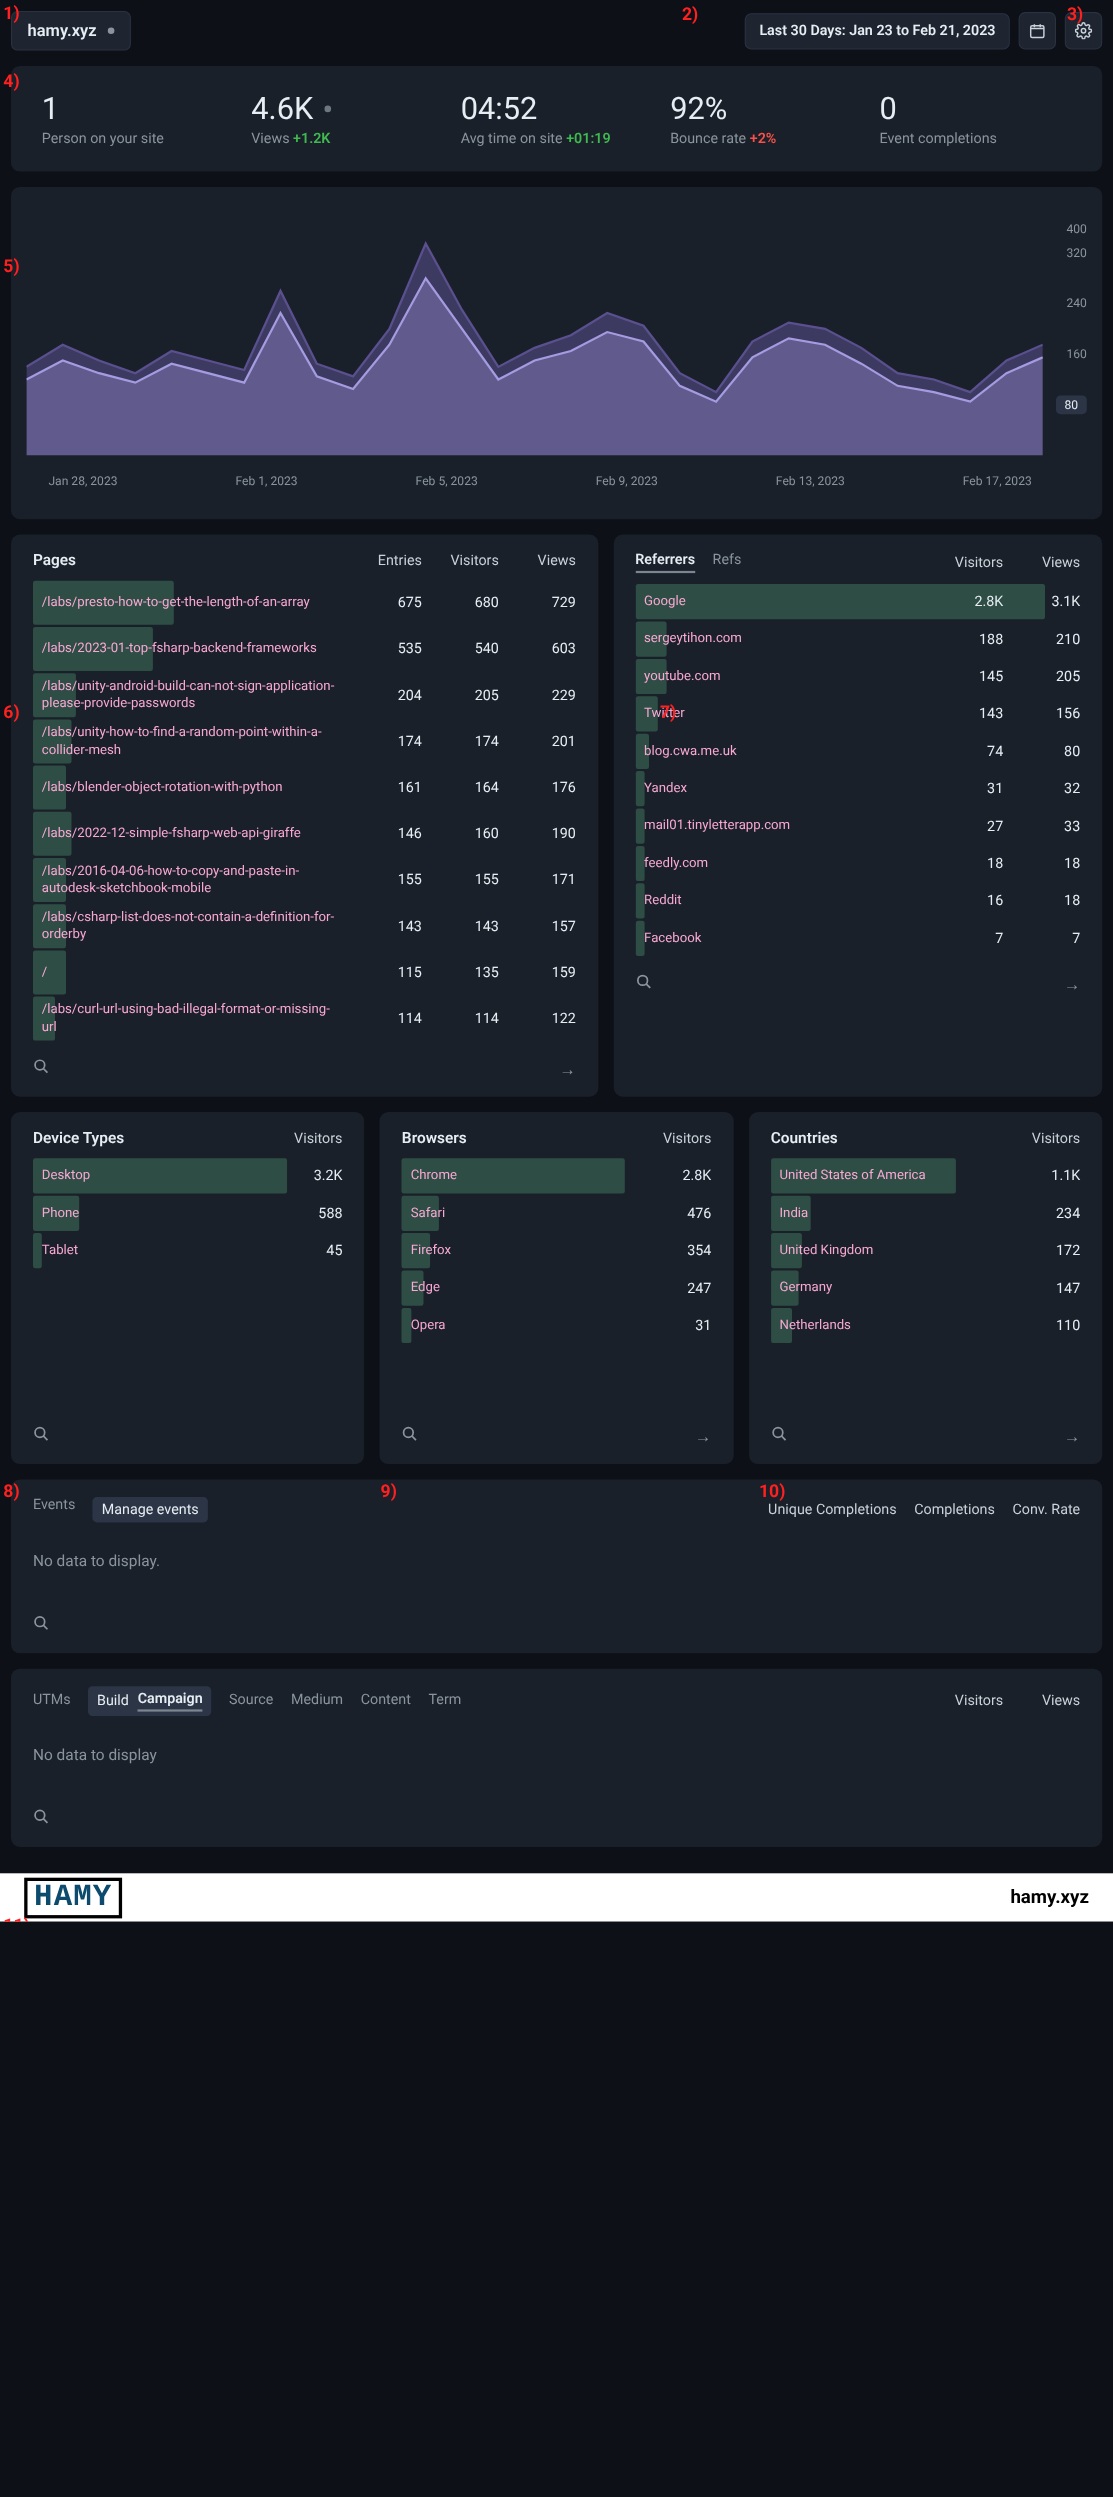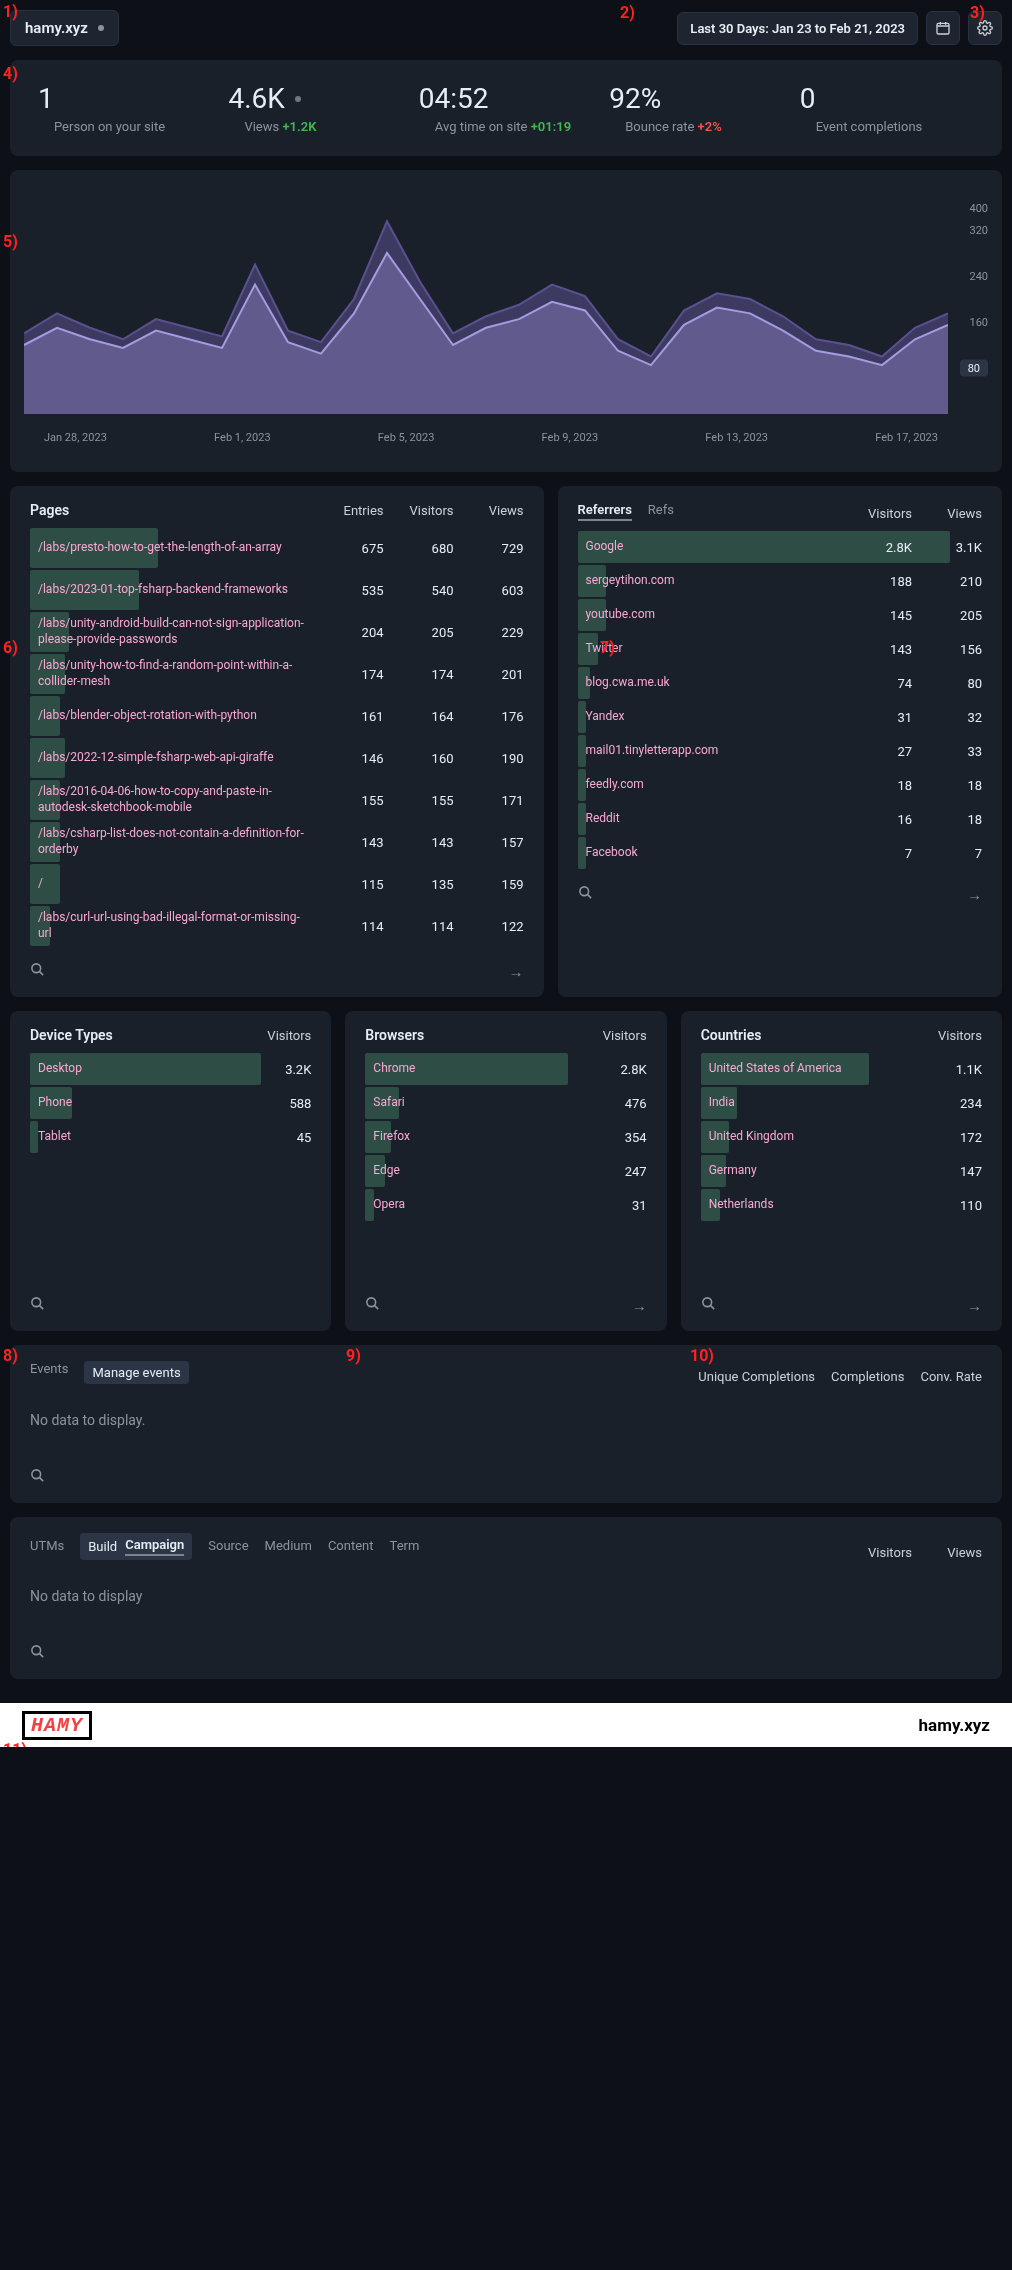--- a/index.html
+++ b/index.html
@@ -10,54 +10,54 @@
   .sitebox { display:flex; align-items:center; gap:10px; background:#1e2530; border:1px solid #2a3140; border-radius:6px; padding:8px 14px; }
   .sitebox .name { font-weight:600; font-size:15px; color:#e6edf3; }
   .dot { width:6px; height:6px; border-radius:50%; background:#8b949e; }
   .right-controls { display:flex; align-items:center; gap:8px; }
   .datebox { background:#1e2530; border:1px solid #2a3140; border-radius:6px; padding:8px 12px; font-size:13px; color:#e6edf3; font-weight:600; }
   .iconbtn { width:34px; height:34px; display:flex; align-items:center; justify-content:center; background:#1e2530; border:1px solid #2a3140; border-radius:6px; cursor:pointer; color:#c9d1d9; }
   .panel { background:#1a2029; border-radius:8px; padding:16px 20px; margin-bottom:14px; position:relative; }
   .metrics { display:flex; gap:0; }
   .metric { flex:1; padding:6px 8px; }
   .metric .big { font-size:28px; font-weight:400; color:#e6edf3; display:flex; align-items:center; gap:10px; }
-  .metric .lbl { font-size:13px; color:#8b949e; margin-top:4px;margin-left:16px; }
+  .metric .lbl { font-size:13px; color:#8b949e; margin-top:4px; }
   .delta-pos { color:#3fb950; font-size:13px; font-weight:600; }
   .delta-neg { color:#f85149; font-size:13px; font-weight:600; }
   .sm-dot { width:6px; height:6px; border-radius:50%; background:#6e7681; display:inline-block; }
   .chart-holder { height:260px; position:relative; }
   .y-ticks { position:absolute; right:0; top:0; height:230px; width:40px; }
   .y-tick { position:absolute; right:0; font-size:11px; color:#8b949e; transform:translateY(-50%); }
   .y-tick.boxed { background:#2b3546; padding:2px 8px; border-radius:4px; color:#e6edf3; }
   .x-ticks { position:absolute; bottom:0; left:20px; right:50px; display:flex; justify-content:space-between; font-size:11px; color:#8b949e; }
   svg.chart { position:absolute; left:0; top:0; width: calc(100% - 40px); height:230px; }
   .two-col { display:flex; gap:14px; }
   .two-col > .panel { flex:1; margin-bottom:0; }
-  .section-head { display:flex; justify-content:space-between; align-items:flex-end; margin-bottom:10px; }
+  .section-head { display:flex; justify-content:space-between; align-items:center; margin-bottom:10px; }
   .section-title { font-weight:600; color:#e6edf3; font-size:14px; }
   .section-cols { display:flex; gap:0; }
   .section-cols span { width:70px; text-align:right; font-size:13px; color:#c9d1d9; }
   .tabs { display:flex; gap:16px; }
   .tab { font-size:13px; color:#8b949e; cursor:pointer; padding-bottom:2px; }
   .tab.active { color:#e6edf3; font-weight:600; border-bottom:2px solid #7d8590; }
   .row { position:relative; height:32px; display:flex; align-items:center; margin-bottom:2px; }
   .row .bar { position:absolute; left:0; top:0; bottom:0; background:#2e4d44; border-radius:2px; }
   .row .label { position:relative; padding:0 8px; font-size:12px; color:#f9a8d4; flex:1; overflow:hidden; line-height:1.3; }
   .row .cell { position:relative; width:70px; text-align:right; font-size:13px; color:#e6edf3; }
   .row.tall { height:40px; }
   .panel-foot { display:flex; justify-content:space-between; align-items:center; margin-top:16px; color:#8b949e; }
   .search-ic, .arrow-ic { cursor:pointer; font-size:15px; }
   .three-col { display:flex; gap:14px; margin-bottom:14px; }
   .three-col > .panel { flex:1; margin-bottom:0; min-height: 320px; display:flex; flex-direction:column; }
   .three-col .panel-body { flex:1; }
   .nodata { color:#8b949e; font-size:14px; padding:18px 0 24px; }
   .pill { background:#2b3546; border-radius:4px; padding:4px 8px; display:inline-flex; gap:8px; align-items:center; }
   .evt-cols { display:flex; gap:16px; font-size:13px; color:#c9d1d9; }
   .footer { background:#fff; height:44px; display:flex; align-items:center; justify-content:space-between; padding:0 22px; }
-  .footer .logo { font-family: "Courier New", monospace; font-weight:900; letter-spacing:1px; font-size:20px; color:#ef4444; border:3px solid #000; padding:0px 6px;font-style:italic; }
+  .footer .logo { font-family: "Courier New", monospace; font-weight:900; letter-spacing:1px; font-size:28px; color:#0c4a6e; border:3px solid #000; padding:0px 6px; }
   .footer .site { font-weight:700; color:#000; font-size:17px; }
   .panel.events, .panel.utms { min-height: 150px; }
 </style>
 </head>
 <body>
 
 <div class="page">
 
   <span class="ann" style="left:3px; top:2px;">1)</span>
   <span class="ann" style="left:620px; top:3px;">2)</span>

